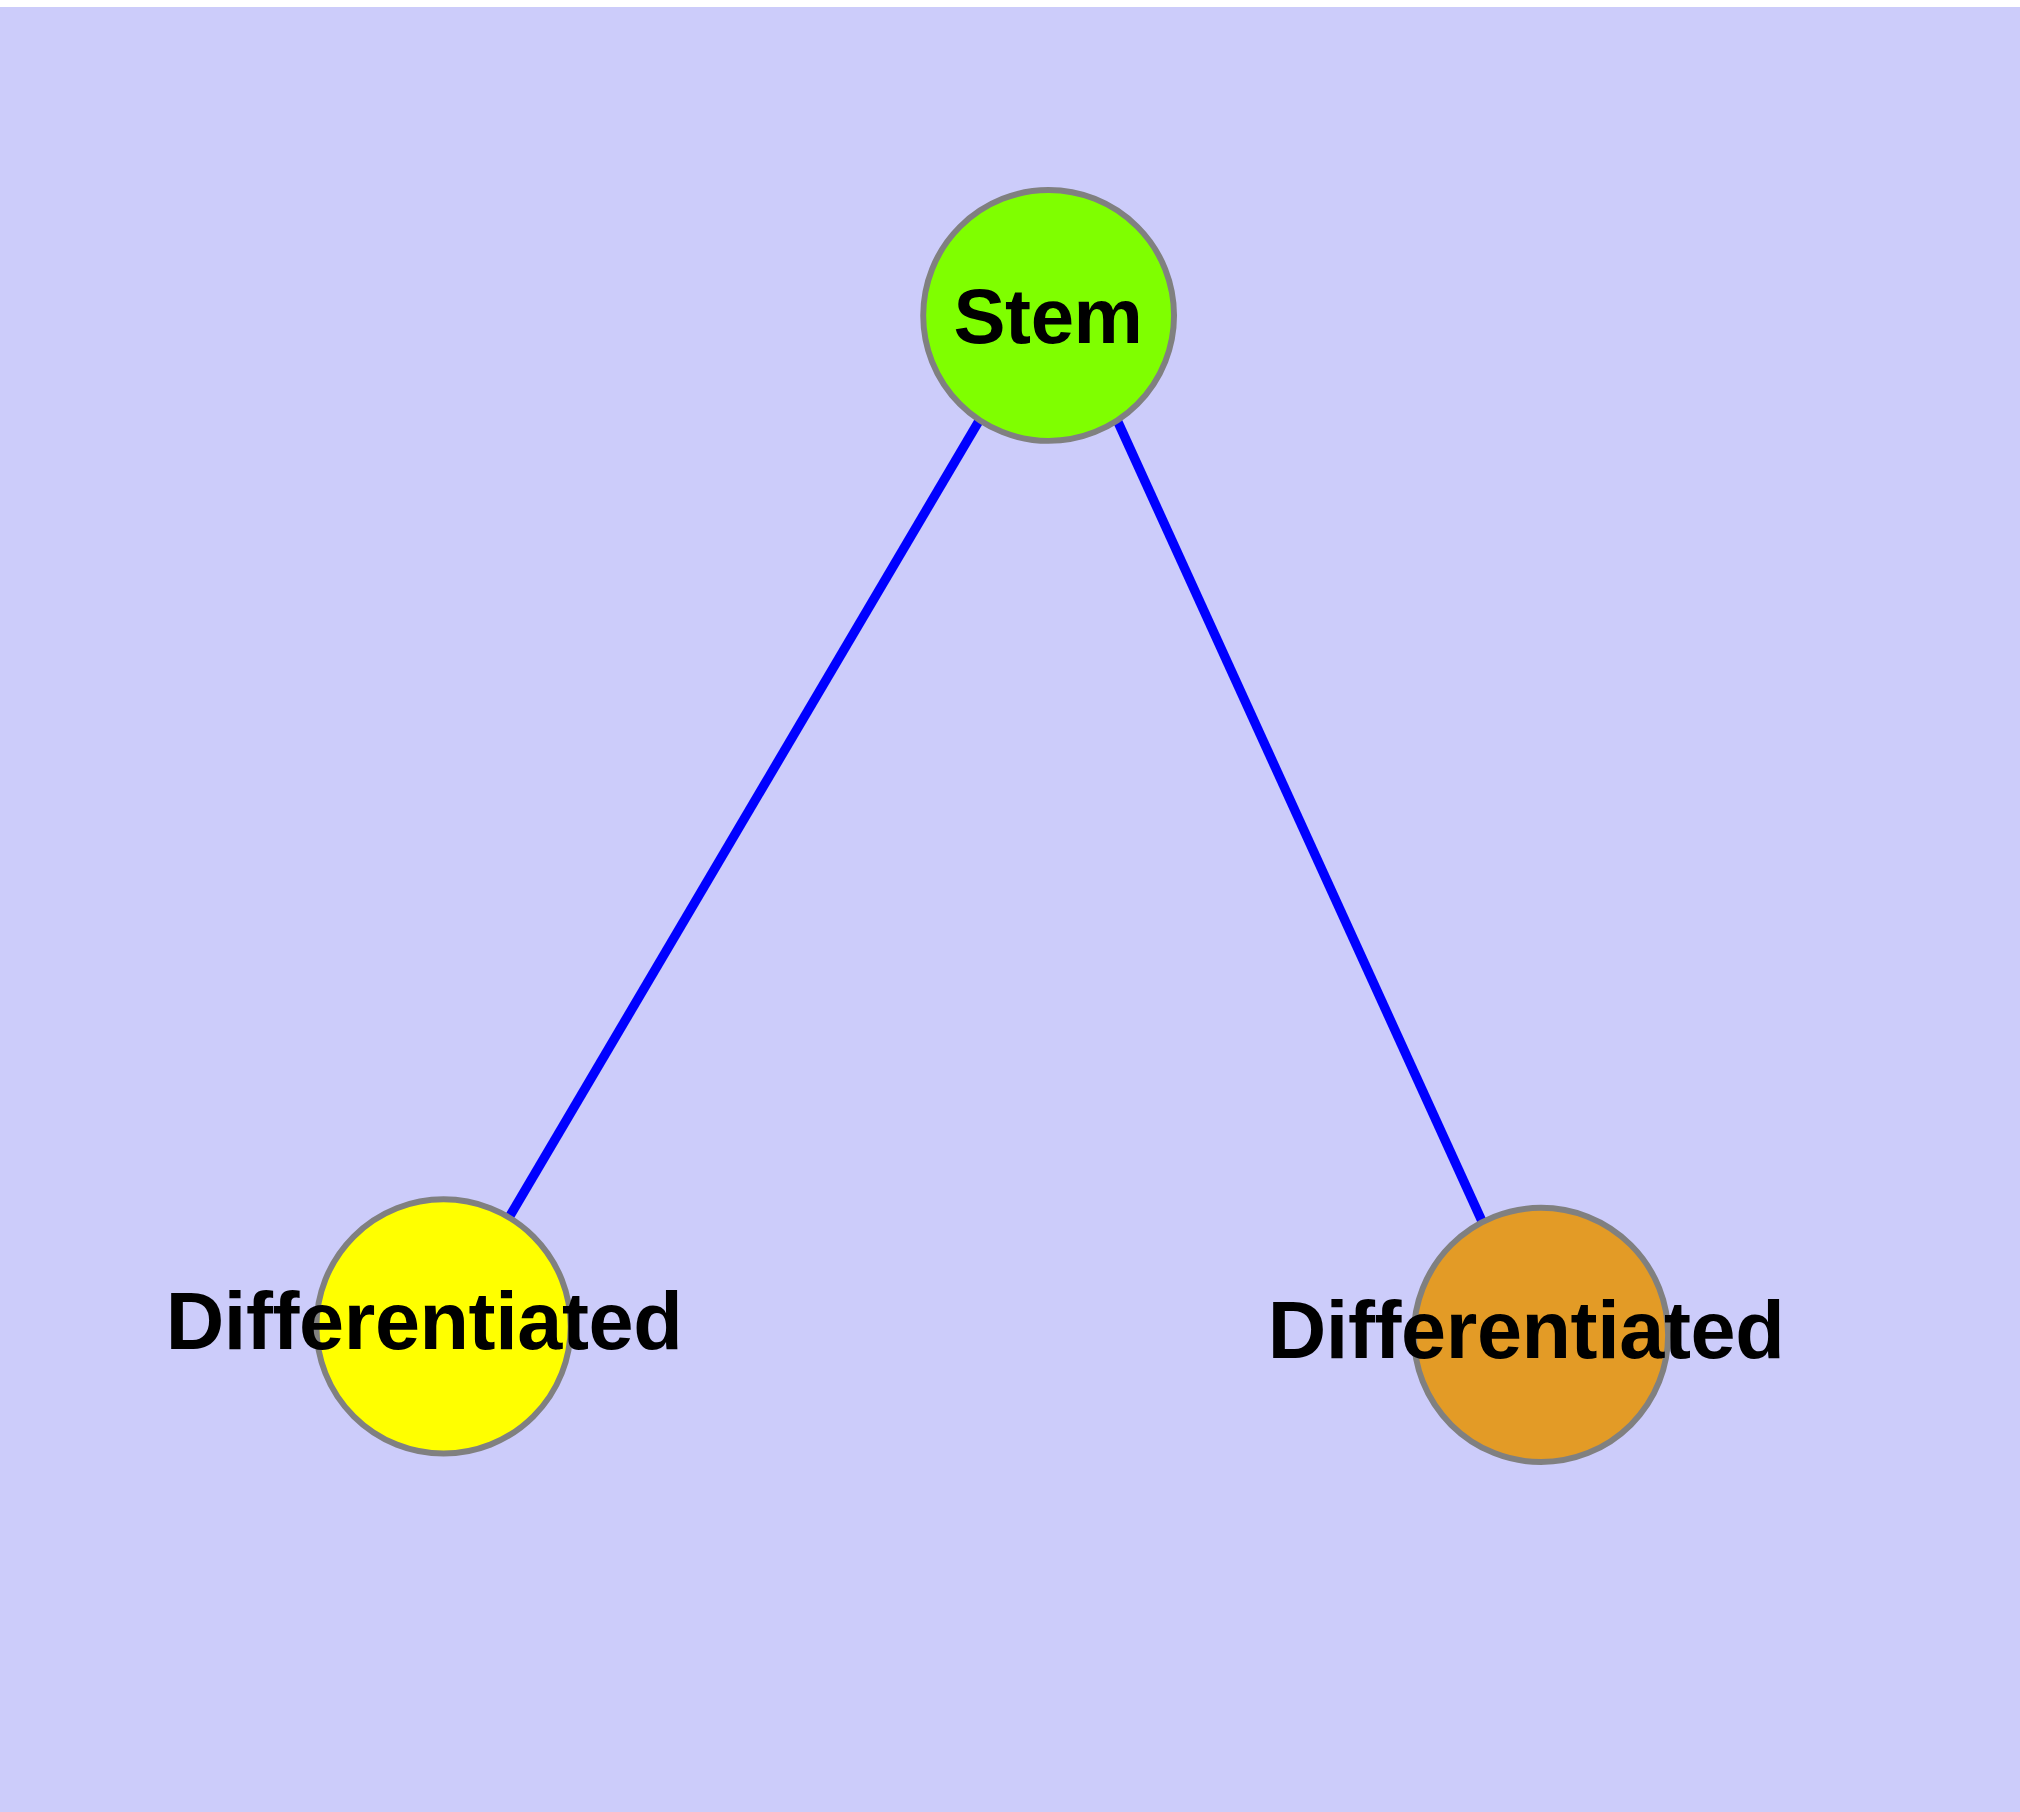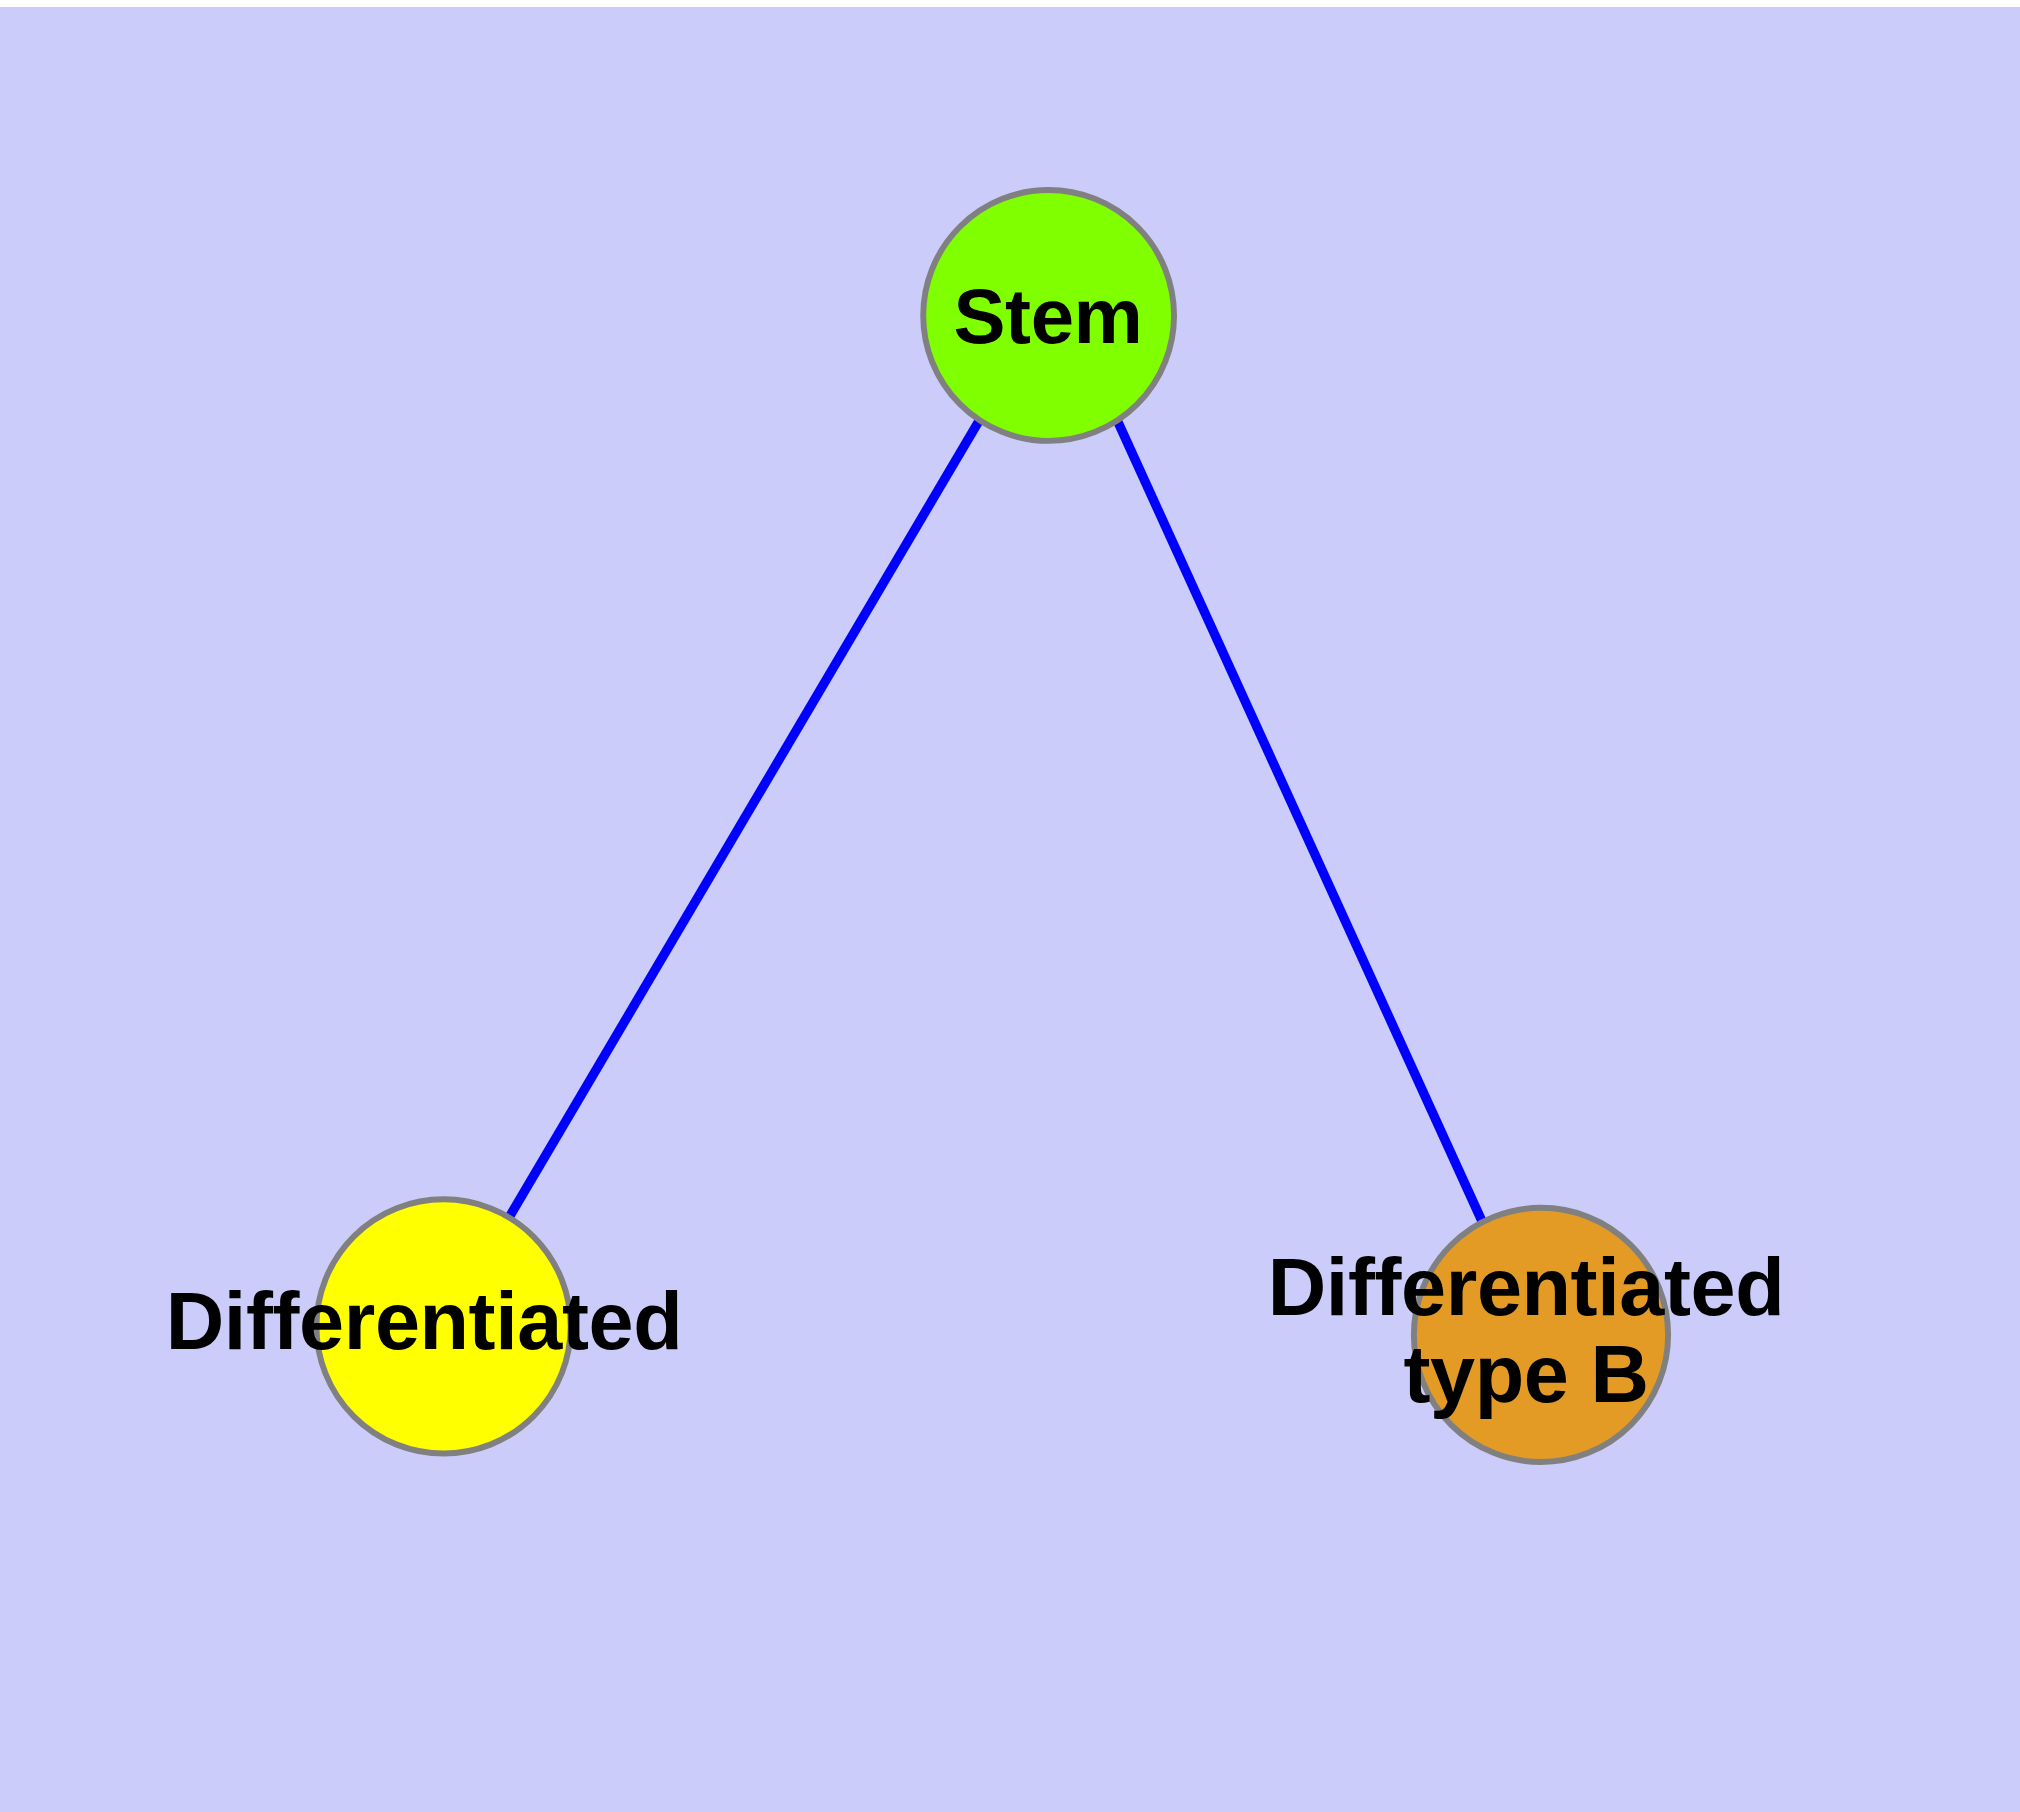--- a/index.html
+++ b/index.html
@@ -78,17 +78,17 @@
 
       <circle cx="523" cy="1557" r="150" fill="#ffff00" stroke="#808080" stroke-width="7"></circle>
 
       <circle cx="1818" cy="1567" r="150" fill="#e39b26" stroke="#808080" stroke-width="7"></circle>
     </svg>
 
     <div class="node-label" id="label-stem">Stem</div>
 
     <div class="node-label" id="label-diff-a"><span>Differentiated</span><br></div>
 
-    <div class="node-label" id="label-diff-b"><span>Differentiated</span><br><span>type B</span></div>
+    <div class="node-label" id="label-diff-b"><span>Differentiated</span><br></div>
 
   </div>
 </div>
 
 
 </body></html>

